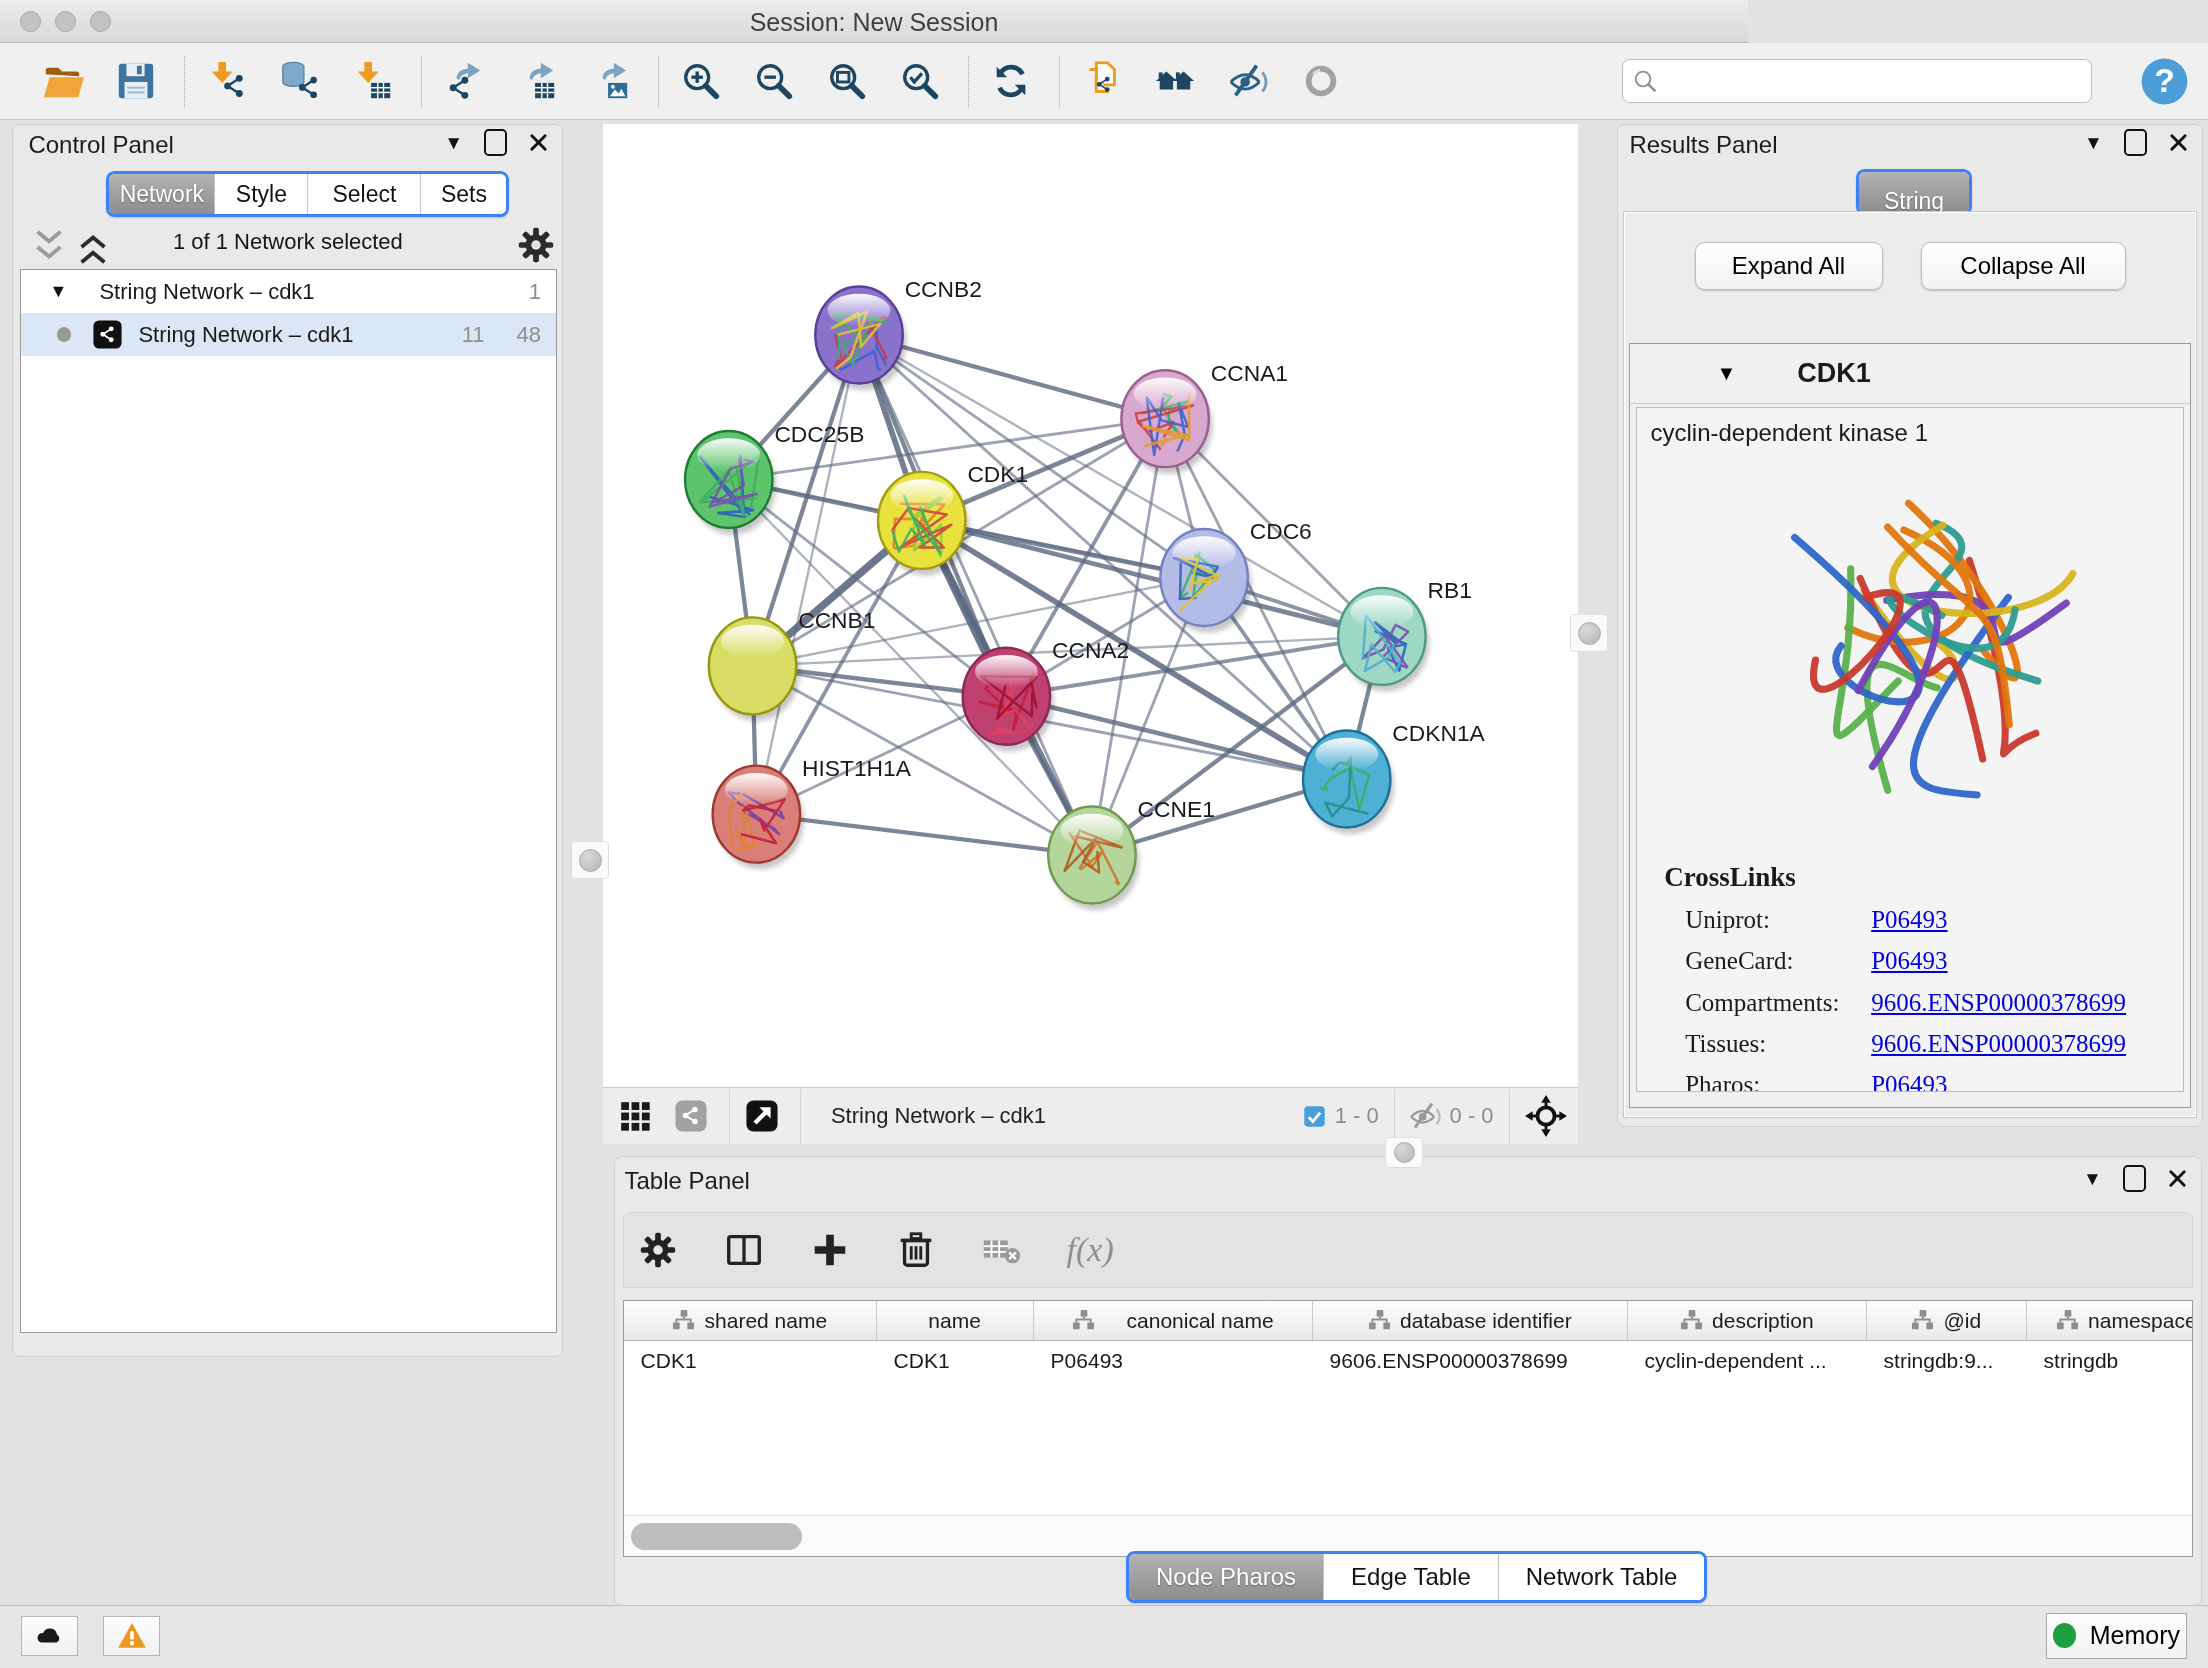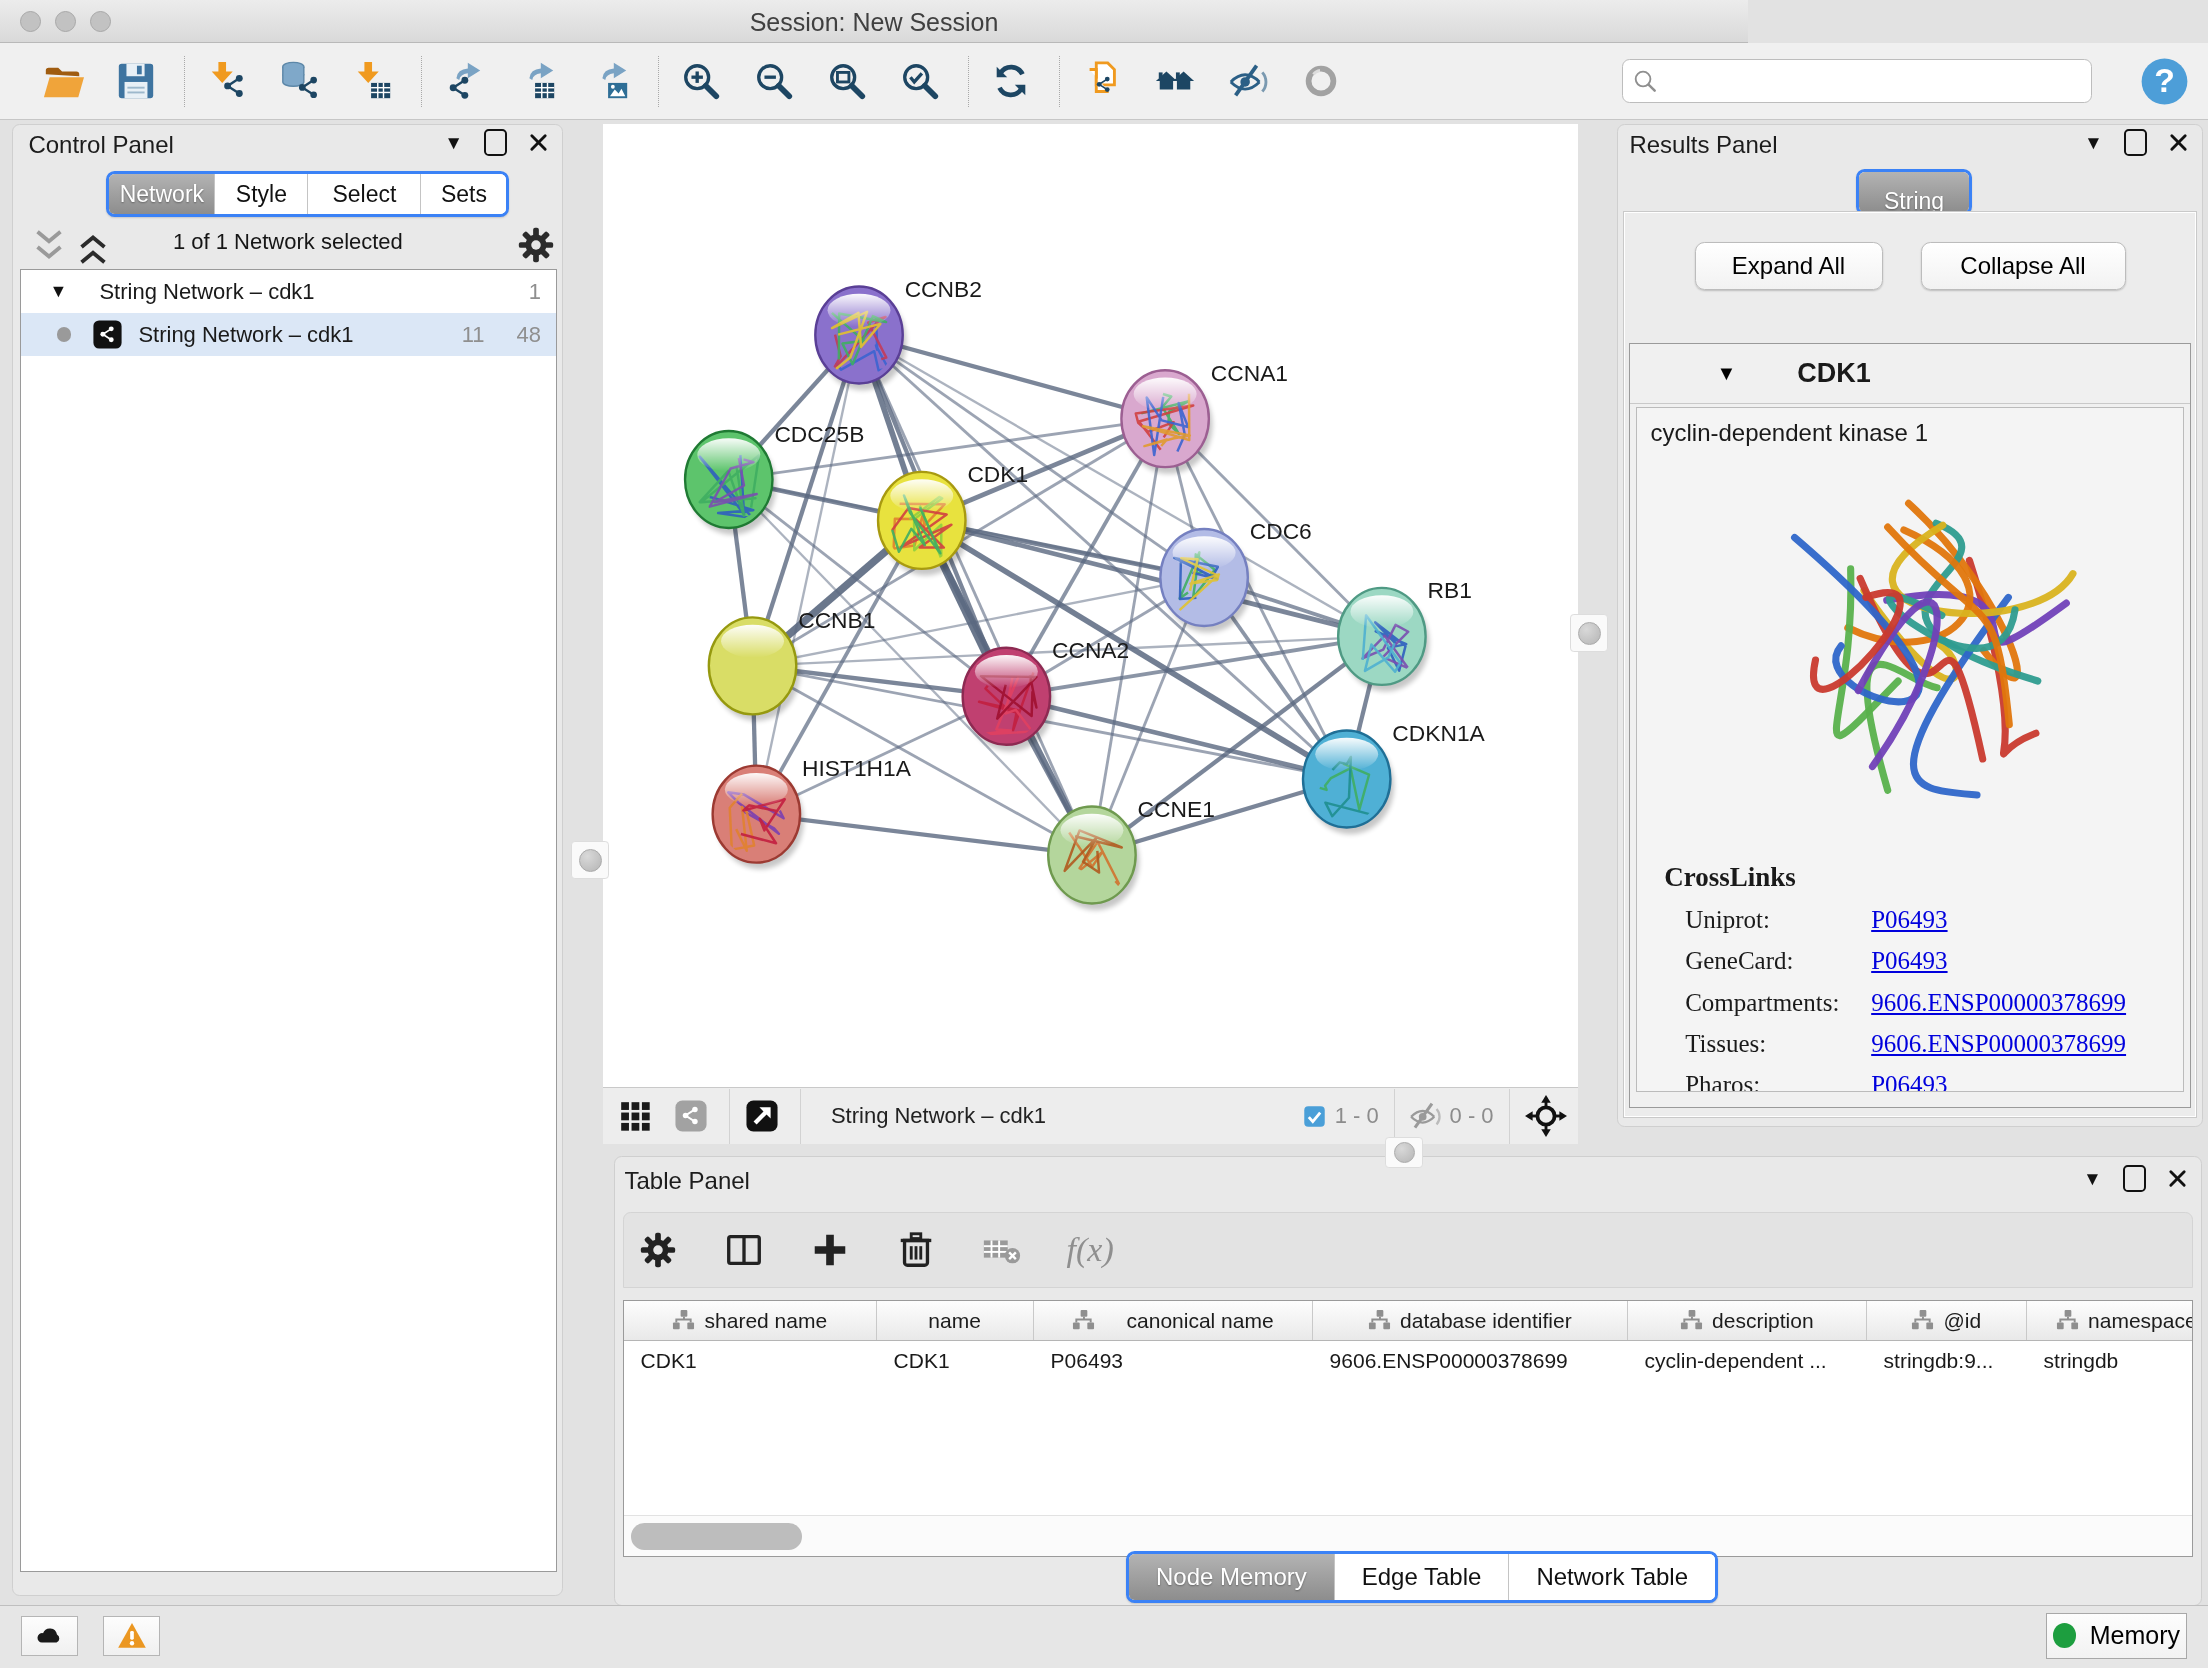--- a/index.html
+++ b/index.html
@@ -24,21 +24,21 @@
   .search-wrap .icn{position:absolute;left:9.5px;top:8.6px;width:27px;height:27px;}
   .help-btn{background:none;border:none;padding:0;width:53px;height:53px;margin-right:17px;cursor:pointer;}
   .help-btn .icn{width:53px;height:53px;}
   
   .panel-title{font-size:24px;color:#1c1c1c;}
   .win-ctrls{position:absolute;right:13.3px;top:0;height:34px;display:flex;align-items:center;gap:21px;}
   .caret{font-size:19px;color:#111;line-height:1;}
   .float-box{width:19px;height:23px;border:2.9px solid #111;border-radius:4.8px;}
   .x-icn{width:21px;height:21px;}
   
-  .control-panel{position:absolute;left:12.4px;top:124px;width:551px;height:1472px;background:#e9e9e9;
+  .control-panel{position:absolute;left:12.4px;top:124px;width:551px;height:1233px;background:#e9e9e9;
                  border:1px solid #cfcfcf;border-radius:7.6px;box-sizing:border-box;}
   .cp-titlerow{position:relative;height:36px;padding:5.7px 0 0 15px;}
   .seg-tabs{display:flex;border:3px solid #3b82f6;border-radius:8.6px;overflow:hidden;background:#fff;
             box-shadow:0 1px 1.9px rgba(0,0,0,.15);}
   .seg{border:none;background:#fff;font-size:23px;padding:0;height:40px;cursor:pointer;color:#111;
        border-right:1px solid #c4c4c4;}
   .seg:last-child{border-right:none;}
   .seg.active{background:linear-gradient(#b3b3b3,#8d8d8d);color:#fff;text-shadow:0 1px 1.9px rgba(0,0,0,.35);}
   .cp-tabs{position:absolute;left:93px;top:46px;}
   .cp-sub{position:absolute;left:0;right:0;top:95px;bottom:0;}
@@ -958,21 +958,21 @@
             <div class="td" style="width: 239px;">cyclin-dependent ...</div>
             <div class="td" style="width: 160px;">stringdb:9...</div>
             <div class="td" style="width: 200px;">stringdb</div>
           </div>
         </div>
       <div class="tp-scroll">
         <span class="tp-thumb"></span>
       </div>
     </div>
     <div class="seg-tabs tp-tabs" id="tpTabs">
-        <button class="seg active" style="padding: 0px 27px;">Node Memory</button>
+        <button class="seg active" style="padding: 0px 27px;">Node Pharos</button>
         <button class="seg" style="padding: 0px 27px;">Edge Table</button>
         <button class="seg" style="padding: 0px 27px;">Network Table</button>
       </div>
   </div>
 
   <div class="knob" style="left:571px;top:841px">
       <i></i>
     </div>
   <div class="knob" style="left:1570px;top:614px">
       <i></i>

